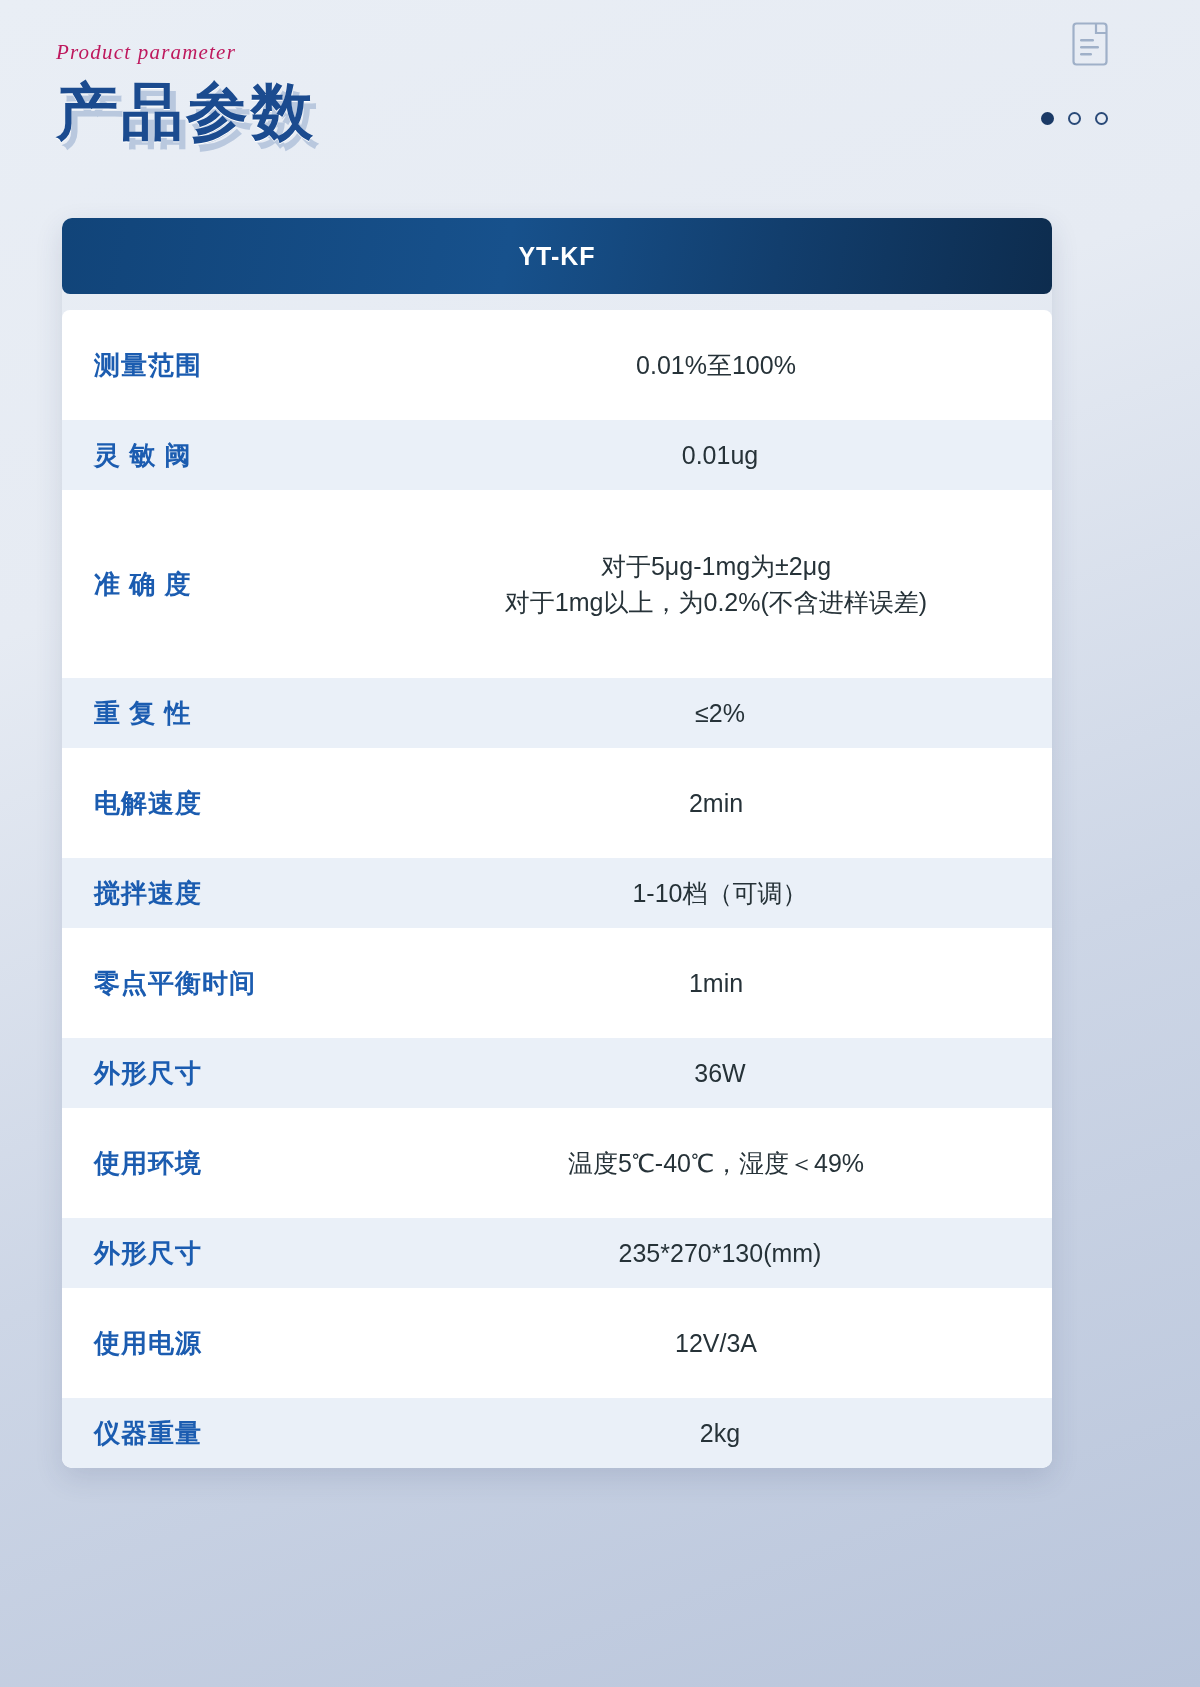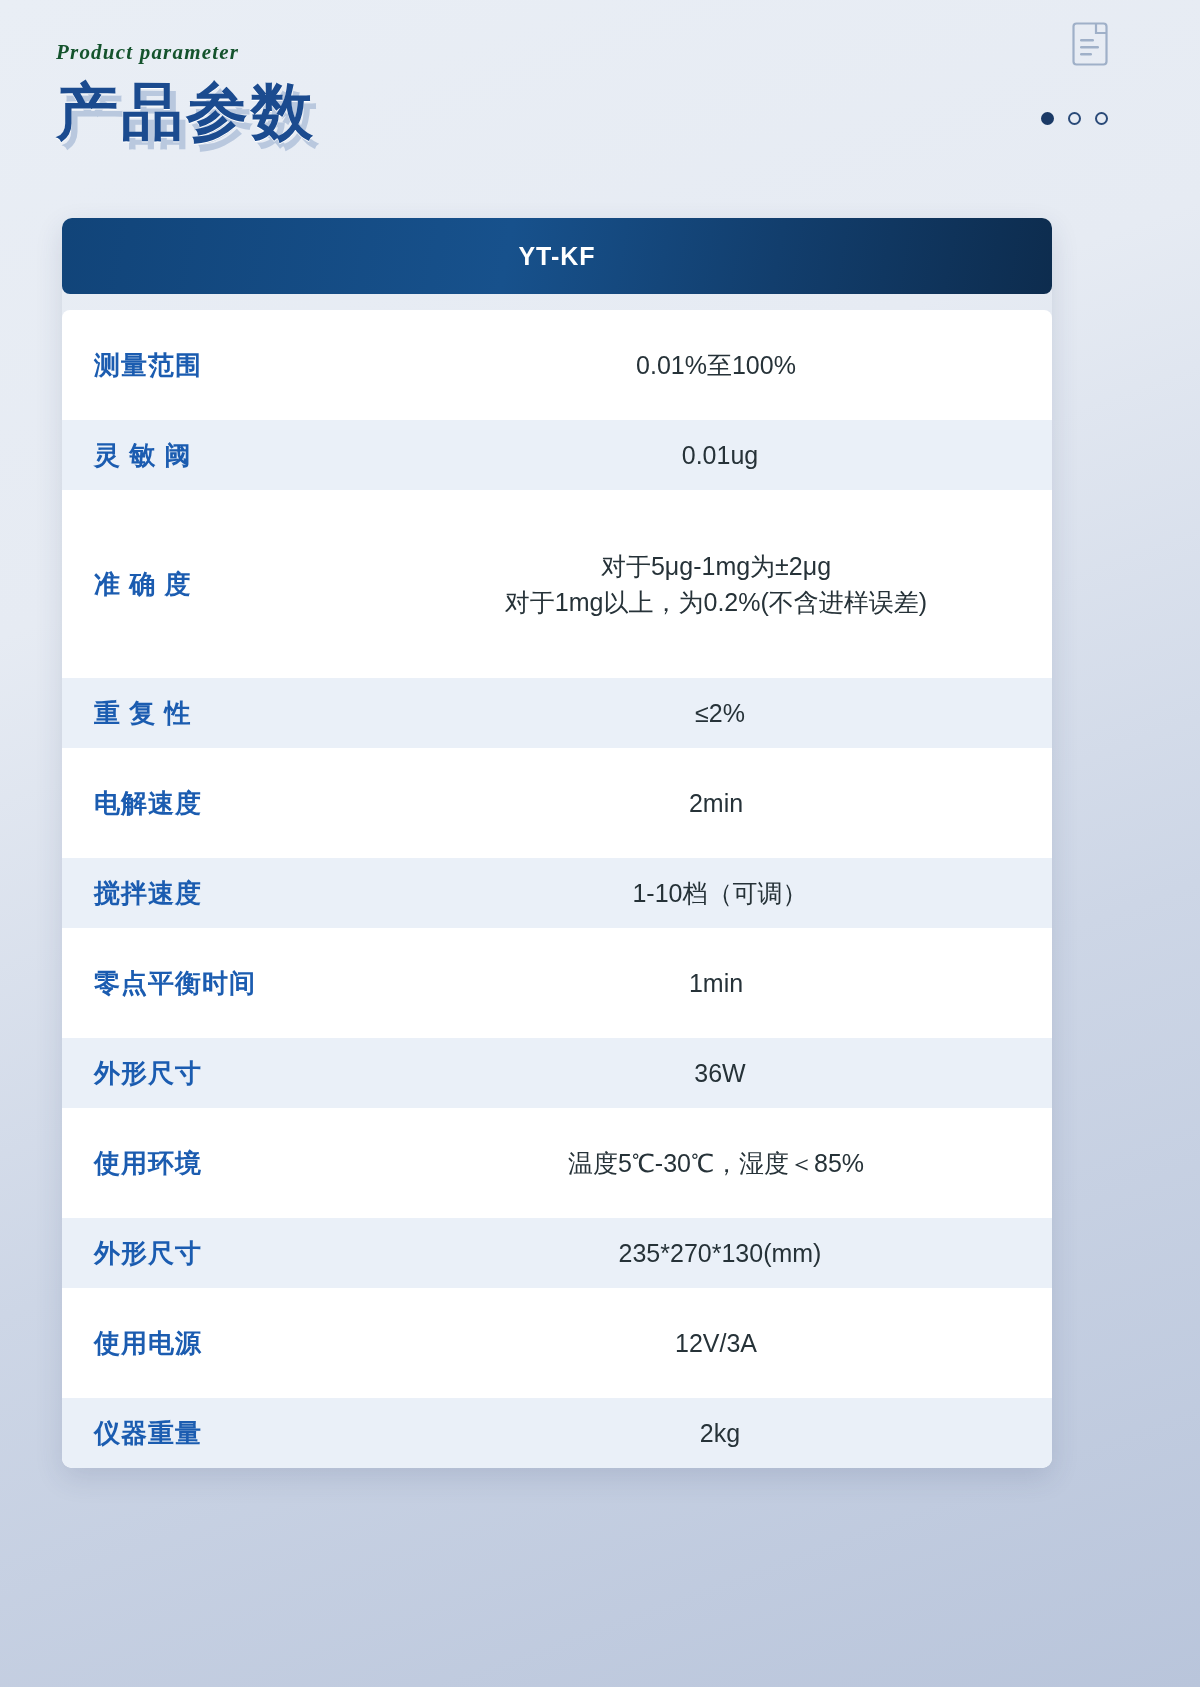--- a/index.html
+++ b/index.html
@@ -25,22 +25,22 @@
     left: 56px;
     top: 40px;
     width: 1088px;
     height: 150px;
   }
   .eyebrow {
     font-family: "Liberation Serif", serif;
     font-style: italic;
     font-size: 21px;
     letter-spacing: 1.2px;
-    color: #14532d;
-    font-weight: 700;
+    color: #be185d;
+    font-weight: 400;
   }
   .title-wrap {
     position: relative;
     margin-top: 6px;
     height: 82px;
   }
   .title-shadow,
   .title-main {
     position: absolute;
     left: 0;
@@ -222,21 +222,21 @@
       <div class="cell-value">1min</div>
     </div>
 
     <div class="row alt">
       <div class="cell-label">外形尺寸</div>
       <div class="cell-value">36W</div>
     </div>
 
     <div class="row">
       <div class="cell-label">使用环境</div>
-      <div class="cell-value">温度5℃-30℃，湿度＜85%</div>
+      <div class="cell-value">温度5℃-40℃，湿度＜49%</div>
     </div>
 
     <div class="row alt">
       <div class="cell-label">外形尺寸</div>
       <div class="cell-value">235*270*130(mm)</div>
     </div>
 
     <div class="row">
       <div class="cell-label">使用电源</div>
       <div class="cell-value">12V/3A</div>

